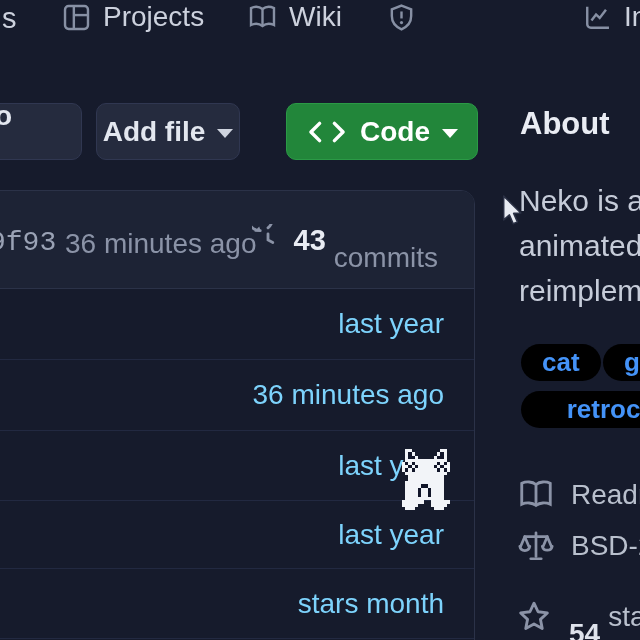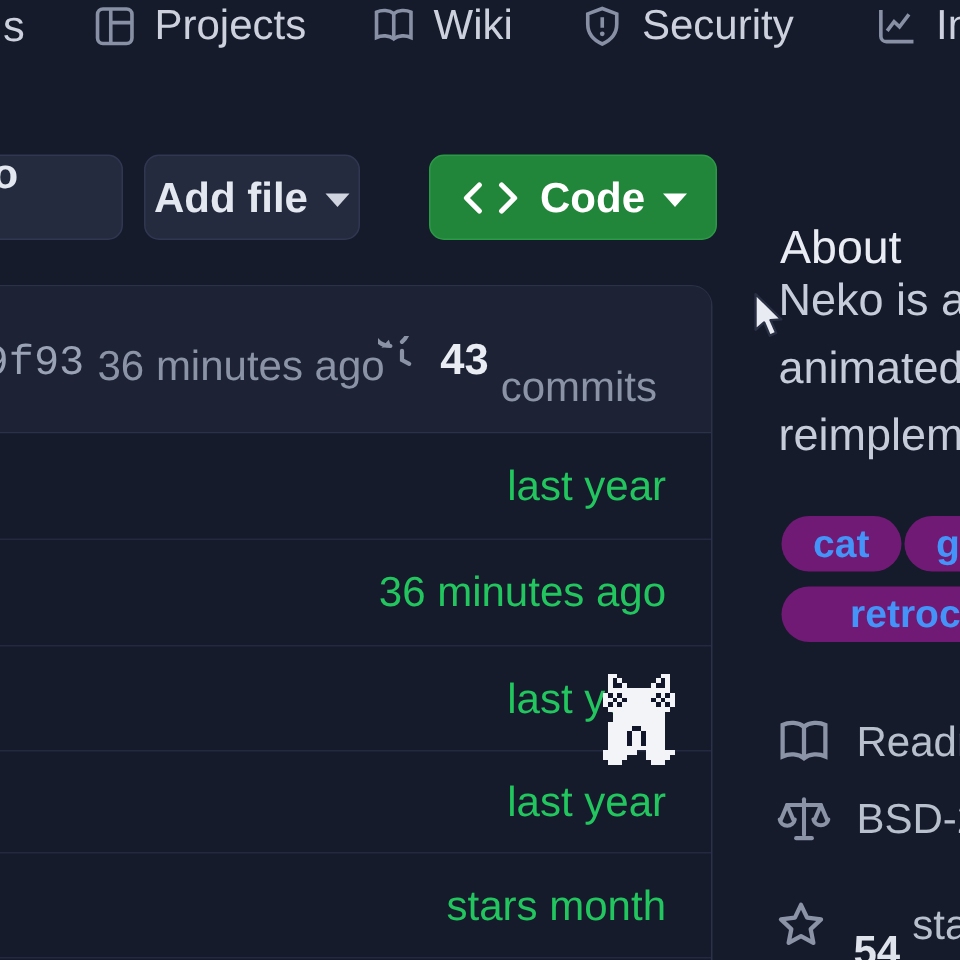--- a/index.html
+++ b/index.html
@@ -43,30 +43,30 @@
   }
   .hash{position:absolute;left:12px;top:36px;font-family:"Liberation Mono","DejaVu Sans Mono",monospace;
         font-size:28px;color:#9aa2b5;}
   .commit-time{position:absolute;left:88px;top:37px;font-size:28px;color:#8b93a7;}
   .commits-link{position:absolute;right:36px;top:0;height:98px;display:flex;align-items:center;gap:8px;}
   .commits-link .hicon{width:32px;height:32px;margin-right:2px;}
   .commits-count{font-size:29px;font-weight:700;color:#e9ecf3;}
   .commits-word{font-size:28px;color:#8b93a7;margin-top:35px;}
   .frow{position:absolute;left:0;right:0;box-sizing:border-box;border-bottom:1px solid #222941;
         display:flex;align-items:center;justify-content:flex-end;padding-right:30px;}
-  .frow span{font-size:28px;color:#22c55e;}
+  .frow span{font-size:28px;color:#7dd3fc;}
   .r1{top:98px;height:71px;} .r2{top:169px;height:71px;} .r3{top:240px;height:70px;}
   .r4{top:310px;height:68px;} .r5{top:378px;height:70px;}
 
   
-  .about-title{left:520px;top:106px;font-size:31px;font-weight:400;color:#e9ecf3;margin-top:41px;}
+  .about-title{left:520px;top:106px;font-size:31px;font-weight:700;color:#e9ecf3;}
   .desc-line{left:519px;font-size:30px;color:#c6ccd9;white-space:nowrap;}
   .dl1{top:184px;} .dl2{top:229px;} .dl3{top:274px;}
   .topic{
-    height:37px;border-radius:19px;background:#701a75;
+    height:37px;border-radius:19px;background:#000000;
     display:flex;align-items:center;justify-content:center;padding:0 21px;
     color:#4493f8;font-size:26px;font-weight:700;white-space:nowrap;box-sizing:border-box;
   }
   .topic-cat{left:521px;top:344px;}
   .topic-go{left:603px;top:344px;width:110px;justify-content:flex-start;}
   .topic-retro{left:521px;top:391px;width:220px;}
   .meta-row{display:flex;align-items:center;color:#b9c0cd;font-size:28px;white-space:nowrap;}
   .meta-icon{width:36px;height:36px;margin-right:17px;flex:0 0 auto;}
   .meta-readme{left:518px;top:477px;}
   .meta-license{left:518px;top:528px;}
@@ -98,21 +98,20 @@
   </svg>
   <span>Wiki</span>
 </div>
 
 <div class="abs nav-tab" style="left:387px;">
   <svg class="nicon" viewBox="0 0 24 24" fill="none" stroke="#8790a4" stroke-width="2">
     <path d="M12,2.2 L20,5.2 V10.8 C20,16.2 16.6,19.8 12,21.8 C7.4,19.8 4,16.2 4,10.8 V5.2 Z"></path>
     <line x1="12" y1="7" x2="12" y2="12.8"></line>
     <circle cx="12" cy="16.2" r="1.3" fill="#8790a4" stroke="none"></circle>
   </svg>
-  <span>Security</span>
 </div>
 
 <div class="abs nav-tab" style="left:583px;">
   <svg class="nicon" viewBox="0 0 24 24" fill="none" stroke="#8790a4" stroke-width="2">
     <path d="M3.5,3 V17.5 A3,3 0 0 0 6.5,20.5 H21.5"></path>
     <polyline points="7,14.5 10.8,9.5 13.8,12.3 19,5.5"></polyline>
   </svg>
   <span>Insights</span>
 </div>
 

